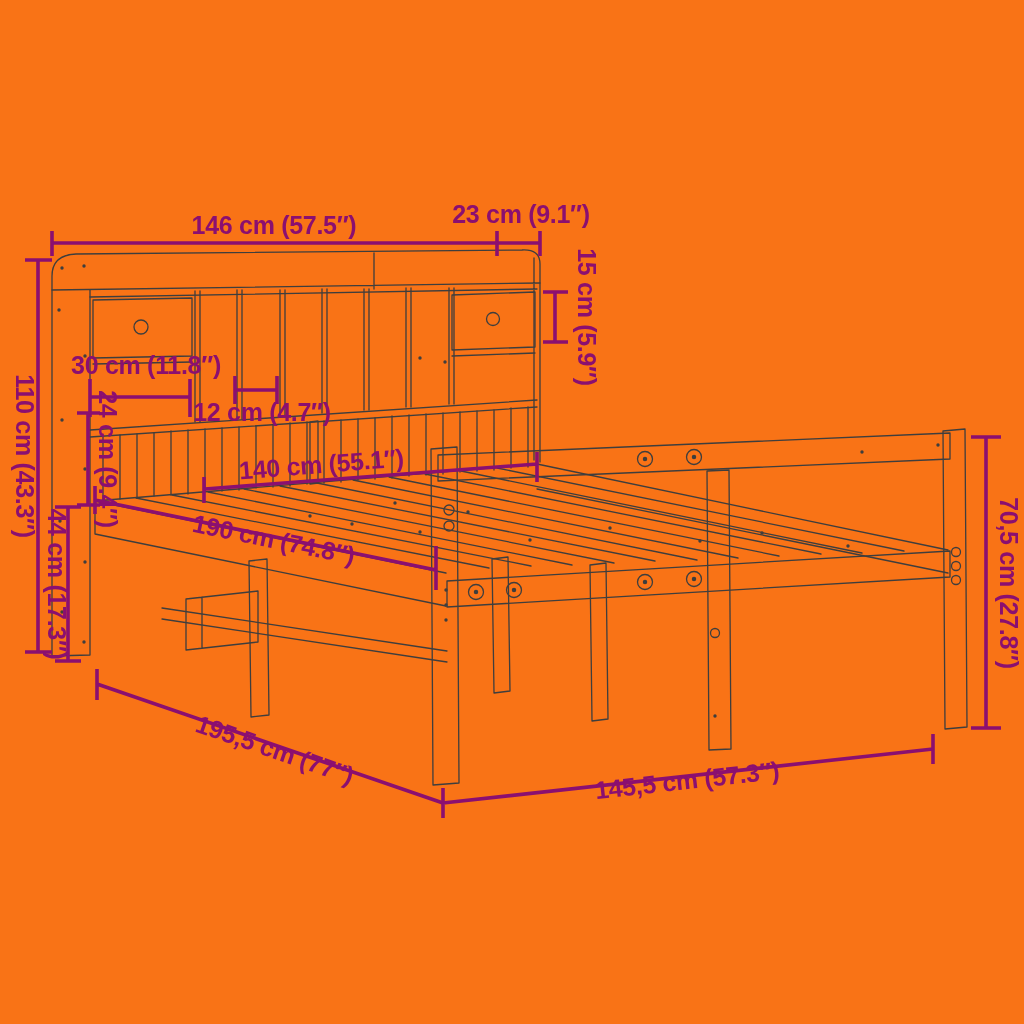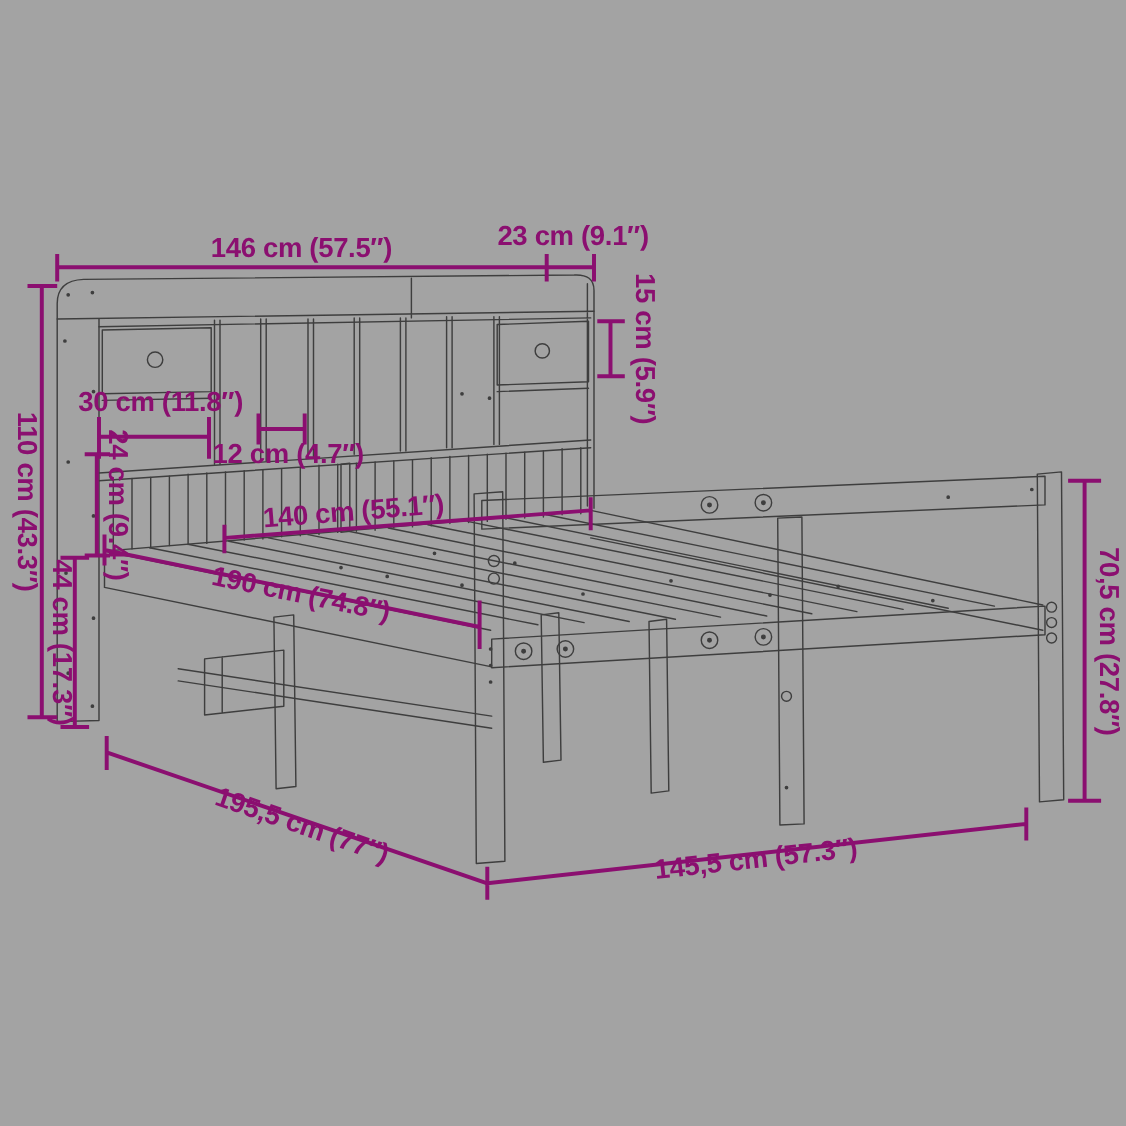--- a/index.html
+++ b/index.html
@@ -1,16 +1,16 @@
 <!DOCTYPE html>
 <html><head>
 <meta charset="utf-8">
 <style>
   html,body{margin:0;padding:0;background:#ffffff;}
-  .stage{width:1024px;height:1024px;position:relative;background:#a3a3a3;overflow:hidden;}
+  .stage{width:1024px;height:1024px;position:relative;background:#f97316;overflow:hidden;}
   svg{display:block;}
   .art{stroke:#3e3e3e;stroke-width:1.3;fill:none;stroke-linejoin:round;stroke-linecap:round;}
   .art .dots{stroke-width:3.4;stroke-linecap:round;}
   .dim{stroke:#8B0F70;stroke-width:3.6;fill:none;stroke-linecap:butt;}
   .dimtxt{fill:#8B0F70;stroke:none;font-family:"Liberation Sans",sans-serif;font-weight:bold;font-size:25px;letter-spacing:-0.3px;}
 </style>
 </head>
 <body>
 
 <div class="stage">

